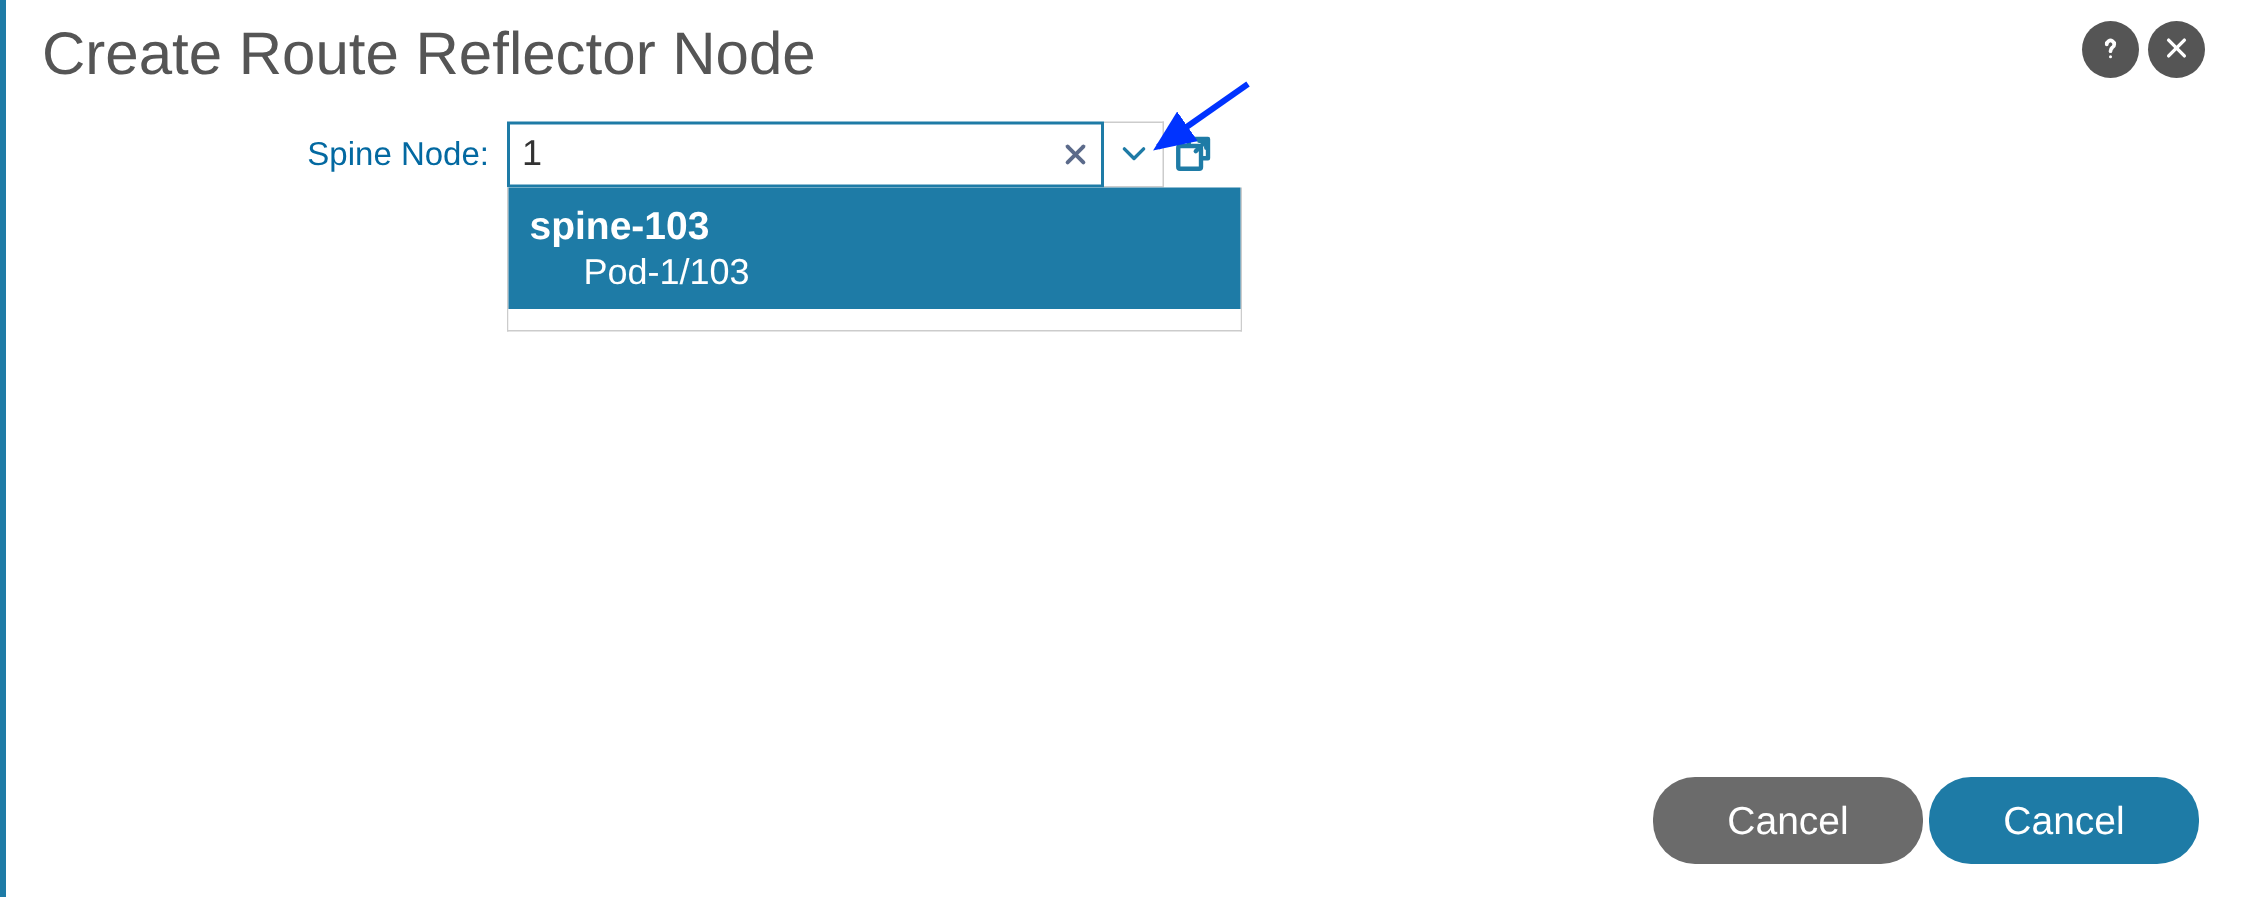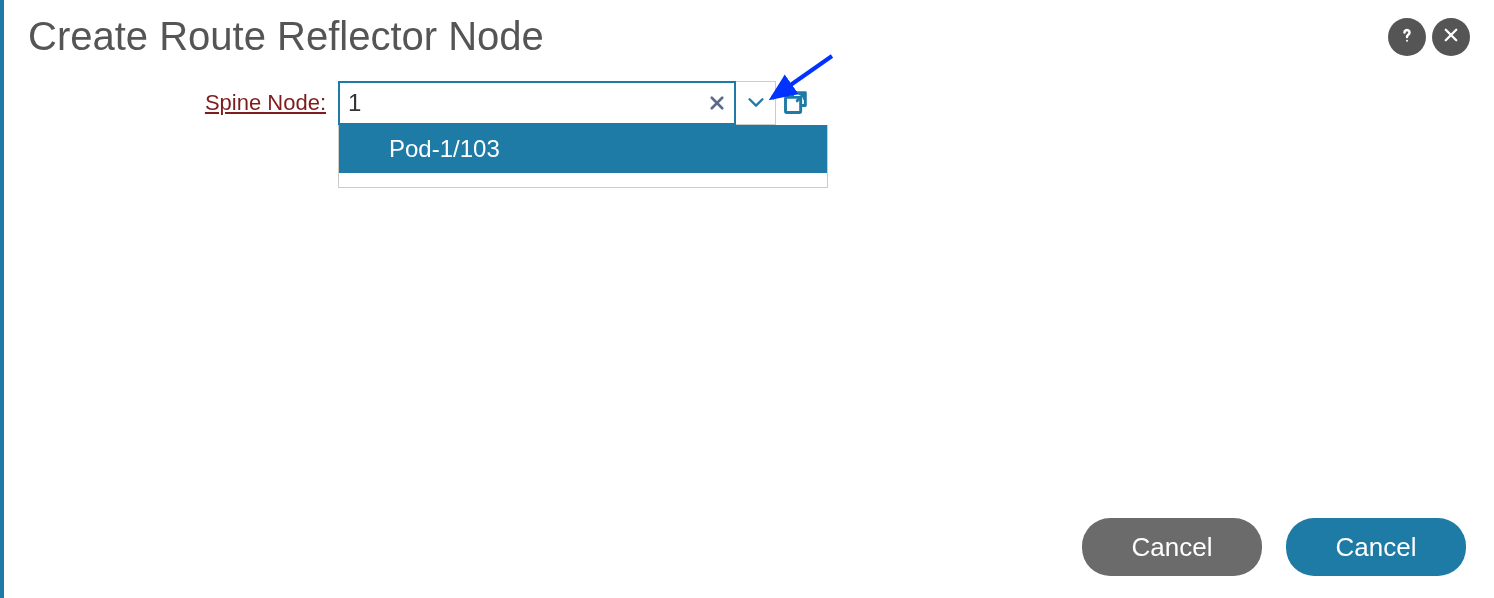--- a/index.html
+++ b/index.html
@@ -11,21 +11,20 @@
       font-family: -apple-system, BlinkMacSystemFont, "Segoe UI", Arial, sans-serif;
       background: #fff;
       width: 1494px;
       height: 598px;
       position: relative;
       border-left: 4px solid #1e7ba6;
     }
     .header {
       display: flex;
       justify-content: space-between;
-      align-items: center;
       padding: 14px 24px 0 24px;
     }
     .title {
       font-size: 40px;
       font-weight: 400;
       color: #555;
     }
     .header-actions {
       display: flex;
       gap: 6px;
@@ -48,22 +47,21 @@
     .form-row {
       display: flex;
       align-items: center;
       margin-bottom: 16px;
     }
     .form-label {
       width: 310px;
       text-align: right;
       padding-right: 12px;
       font-size: 22px;
-      color: #7f1d1d;
-      text-decoration: underline;
+      color: #0369a1;
     }
     .combo-wrap {
       position: relative;
       display: flex;
       align-items: center;
     }
     .combo-input {
       width: 398px;
       height: 44px;
       border: 2px solid #1e7ba6;
@@ -144,21 +142,21 @@
       left: 760px;
       top: 50px;
       pointer-events: none;
       z-index: 20;
     }
     .footer {
       position: absolute;
       bottom: 22px;
       right: 28px;
       display: flex;
-      gap: 24px;
+      gap: 4px;
     }
     .btn {
       min-width: 180px;
       height: 58px;
       border: none;
       border-radius: 28px;
       font-size: 26px;
       cursor: pointer;
       color: #fff;
       padding: 0 32px;
@@ -219,20 +217,21 @@
             <rect x="3" y="8" width="13" height="13" rx="1"></rect>
             <path d="M9 8 V4 H20 V15 H16"></path>
             <path d="M13 11 L19 5" stroke-linecap="round"></path>
             <path d="M15 5 H19 V9" stroke-linecap="round"></path>
           </svg>
         </span>
       </button>
 
       <div class="dropdown-list">
         <div class="dropdown-item">
+          <div class="dropdown-item-title">spine-103</div>
           <div class="dropdown-item-sub">Pod-1/103</div>
         </div>
         <div class="dropdown-spacer"></div>
       </div>
     </div>
   </div>
 
 </div>
 
 <div class="arrow-annotation">

